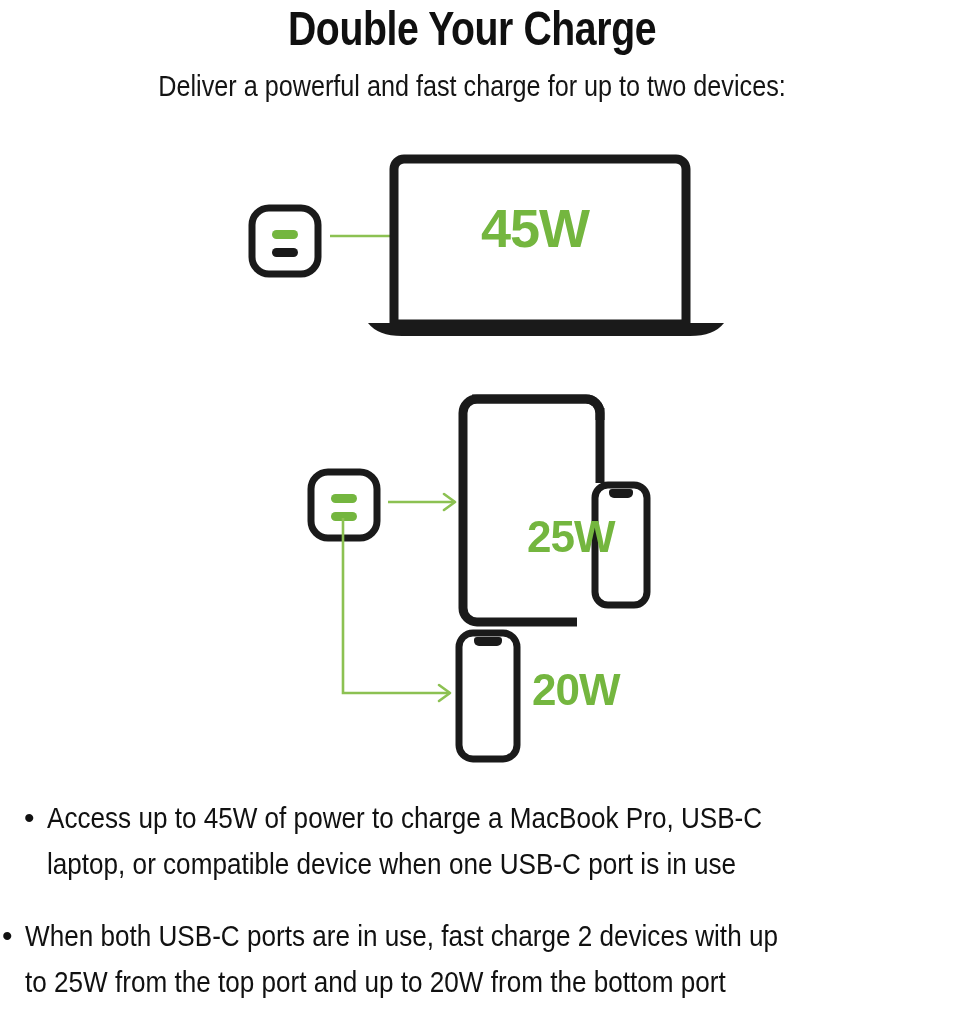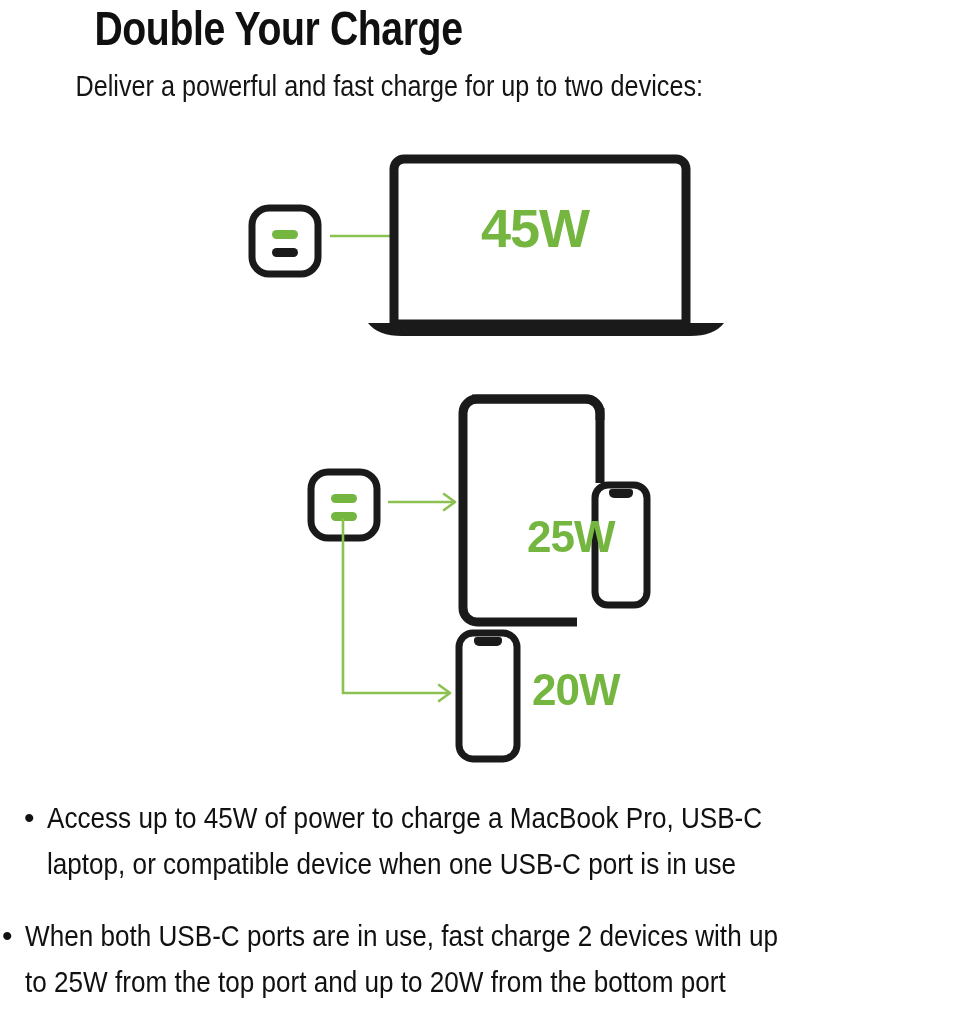--- a/index.html
+++ b/index.html
@@ -16,20 +16,21 @@
     color: #111111;
     -webkit-font-smoothing: antialiased;
   }
 
   
   #header {
     position: absolute;
     left: 0;
     top: 0;
     width: 944px;
+    text-align: center;
   }
   #page-title {
     margin: 0;
     padding-top: 0px;
     font-size: 49px;
     line-height: 56px;
     font-weight: 700;
     letter-spacing: -0.5px;
     color: #101010;
     transform: scaleX(0.80);

